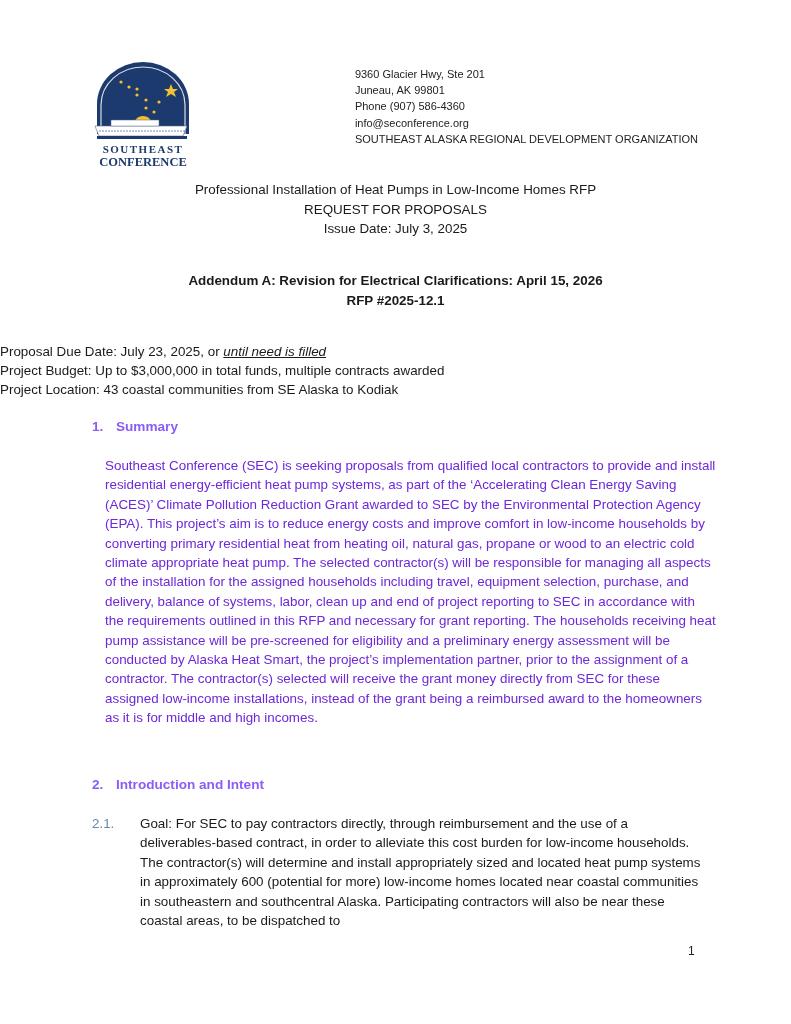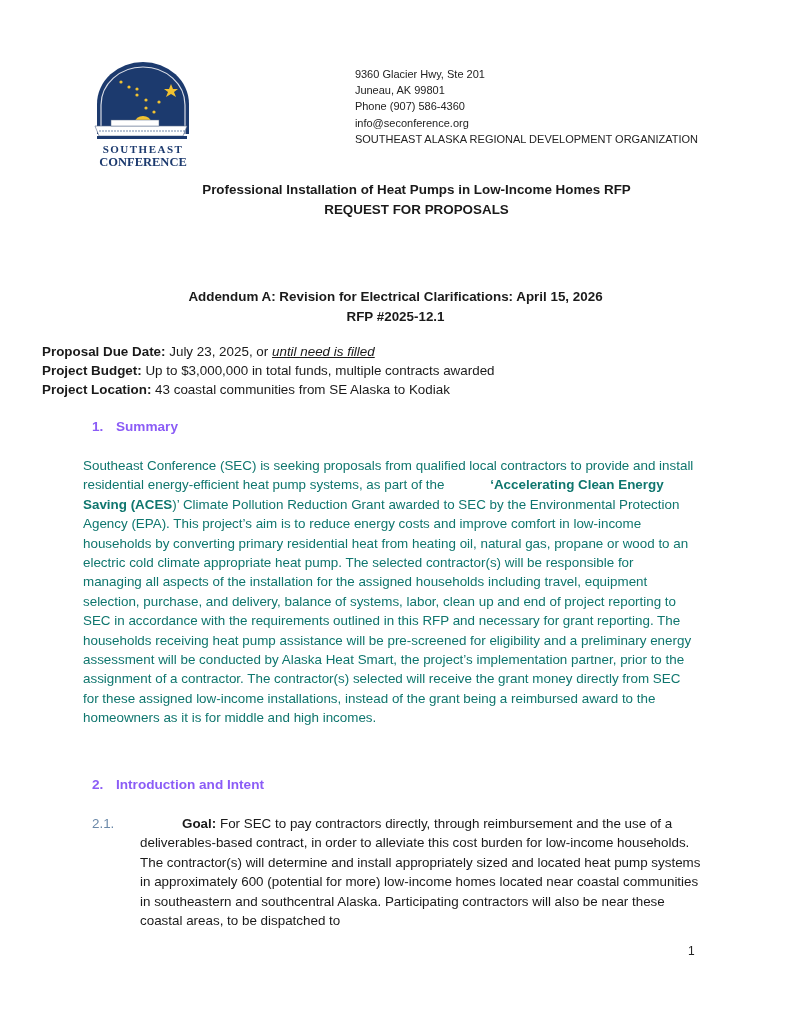--- a/index.html
+++ b/index.html
@@ -3,30 +3,30 @@
 <meta charset="utf-8">
 <style>
   html, body { margin: 0; padding: 0; background: #ffffff; }
   body { width: 791px; height: 1024px; position: relative; overflow: hidden;
          font-family: "Liberation Sans", "DejaVu Sans", sans-serif; color: #1a1a1a; }
   .logo { position: absolute; left: 91px; top: 62px; width: 104px; height: 108px; }
   .address { position: absolute; right: 93px; top: 66px; text-align: left;
              font-size: 11px; line-height: 16.2px; color: #222; }
   .title-block { position: absolute; left: 0; width: 791px; top: 180px; text-align: center;
                  font-size: 13.4px; line-height: 19.5px; }
-  .b { font-weight: bold; margin-left: 42px; }
-  .addendum { position: absolute; left: 0; width: 791px; top: 287px; text-align: center;
+  .b { font-weight: normal; }
+  .addendum { position: absolute; left: 0; width: 791px; top: 271px; text-align: center;
               font-size: 13.4px; line-height: 19.5px; font-weight: bold; }
   .due { position: absolute; left: 0; width: 791px; top: 342px; text-align: left;
          font-size: 13.4px; line-height: 19px; }
   .due u { font-style: italic; }
   .h { position: absolute; left: 92px; font-size: 13.6px; font-weight: bold; color: #8b5cf6; }
   .h .num { display: inline-block; width: 24px; }
-  .para { position: absolute; left: 83px; width: 612px; font-size: 13.4px; line-height: 19.4px;
-          color: #0f766e; }
+  .para { position: absolute; left: 105px; width: 612px; font-size: 13.4px; line-height: 19.4px;
+          color: #6d28d9; }
   .list-item { position: absolute; left: 92px; width: 612px; font-size: 13.4px; line-height: 19.4px; }
   .list-num { position: absolute; left: 0; top: 0; color: #6a88a8; }
   .list-body { margin-left: 48px; }
   .page-num { position: absolute; left: 688px; top: 944px; font-size: 12px; color: #222; }
 </style>
 </head>
 <body>
 
 <div class="logo">
   <svg width="104" height="108" viewBox="0 0 104 108">
@@ -55,20 +55,21 @@
   <div>9360 Glacier Hwy, Ste 201</div>
   <div>Juneau, AK 99801</div>
   <div>Phone (907) 586-4360</div>
   <div>info@seconference.org</div>
   <div>SOUTHEAST ALASKA REGIONAL DEVELOPMENT ORGANIZATION</div>
 </div>
 
 <div class="title-block">
   <div class="b">Professional Installation of Heat Pumps in Low-Income Homes RFP</div>
   <div class="b">REQUEST FOR PROPOSALS</div>
+  <div><span class="b">Issue Date:</span><span> July 3, 2025</span></div>
 </div>
 
 <div class="addendum">
   <div>Addendum A: Revision for Electrical Clarifications: April 15, 2026</div>
   <div>RFP #2025-12.1</div>
 </div>
 
 <div class="due">
   <div><span class="b">Proposal Due Date:</span><span> July 23, 2025, or </span><u>until need is filled</u></div>
   <div><span class="b">Project Budget:</span><span> Up to $3,000,000 in total funds, multiple contracts awarded</span></div>

